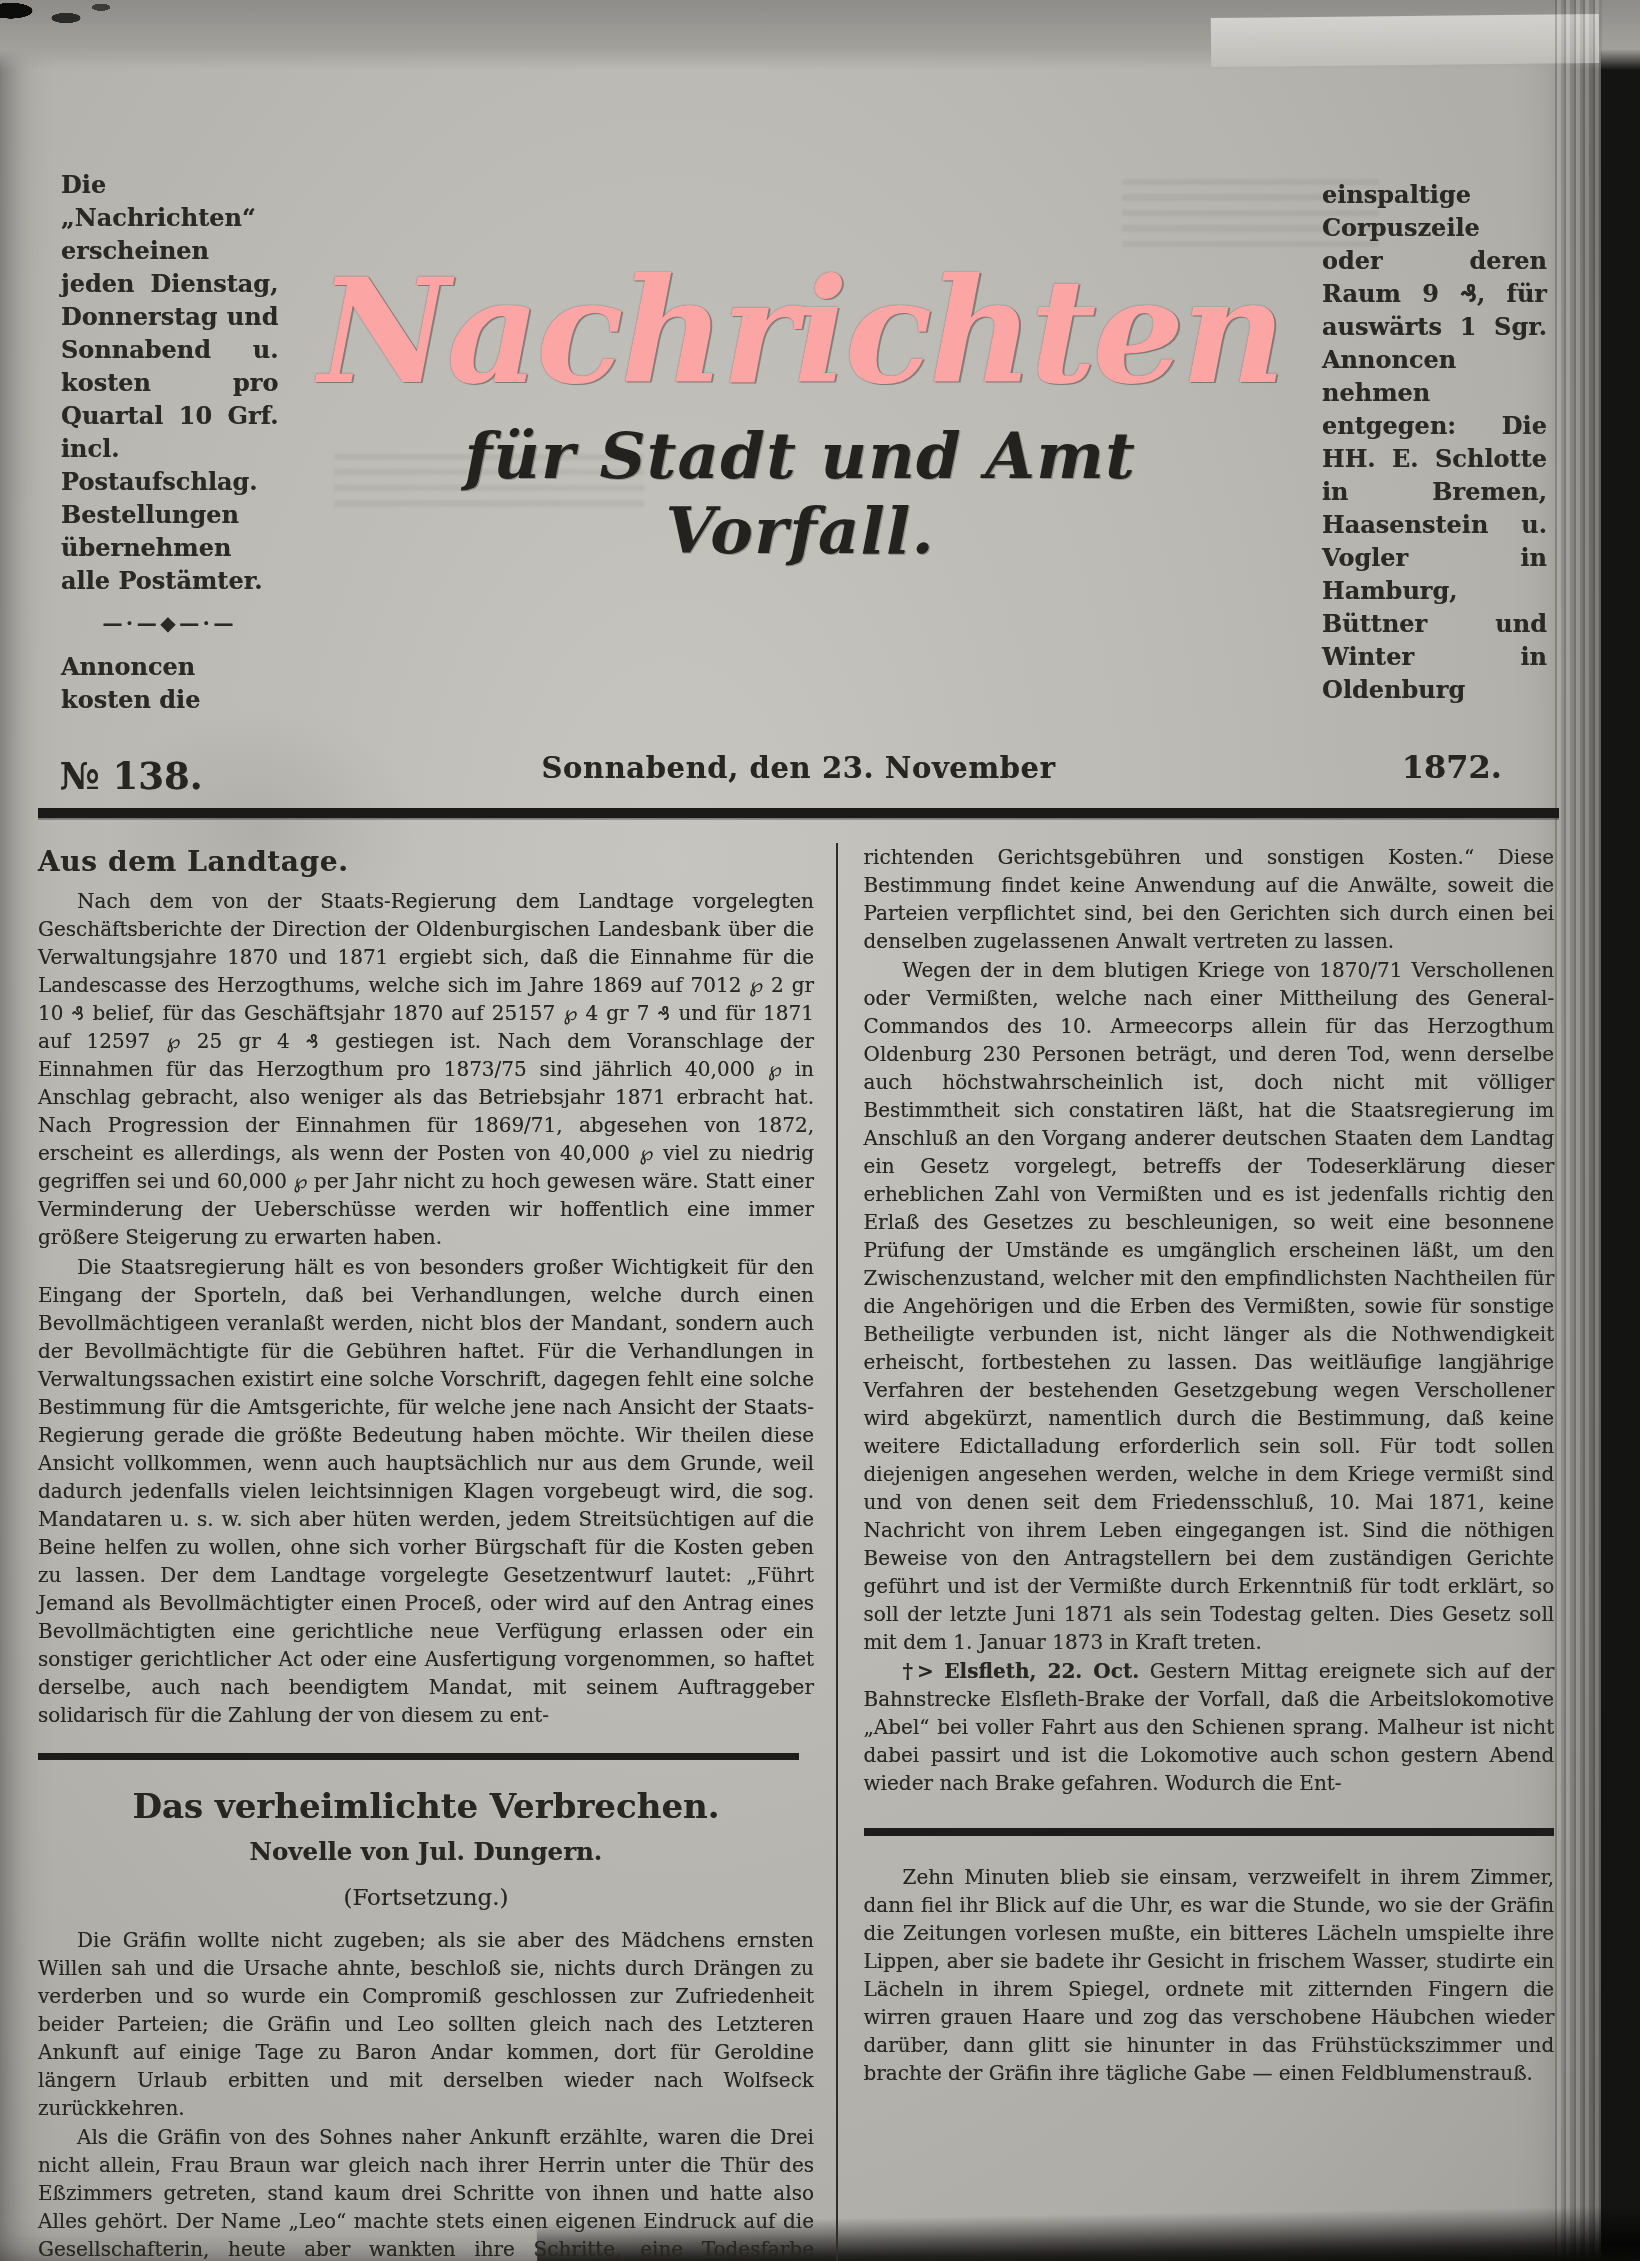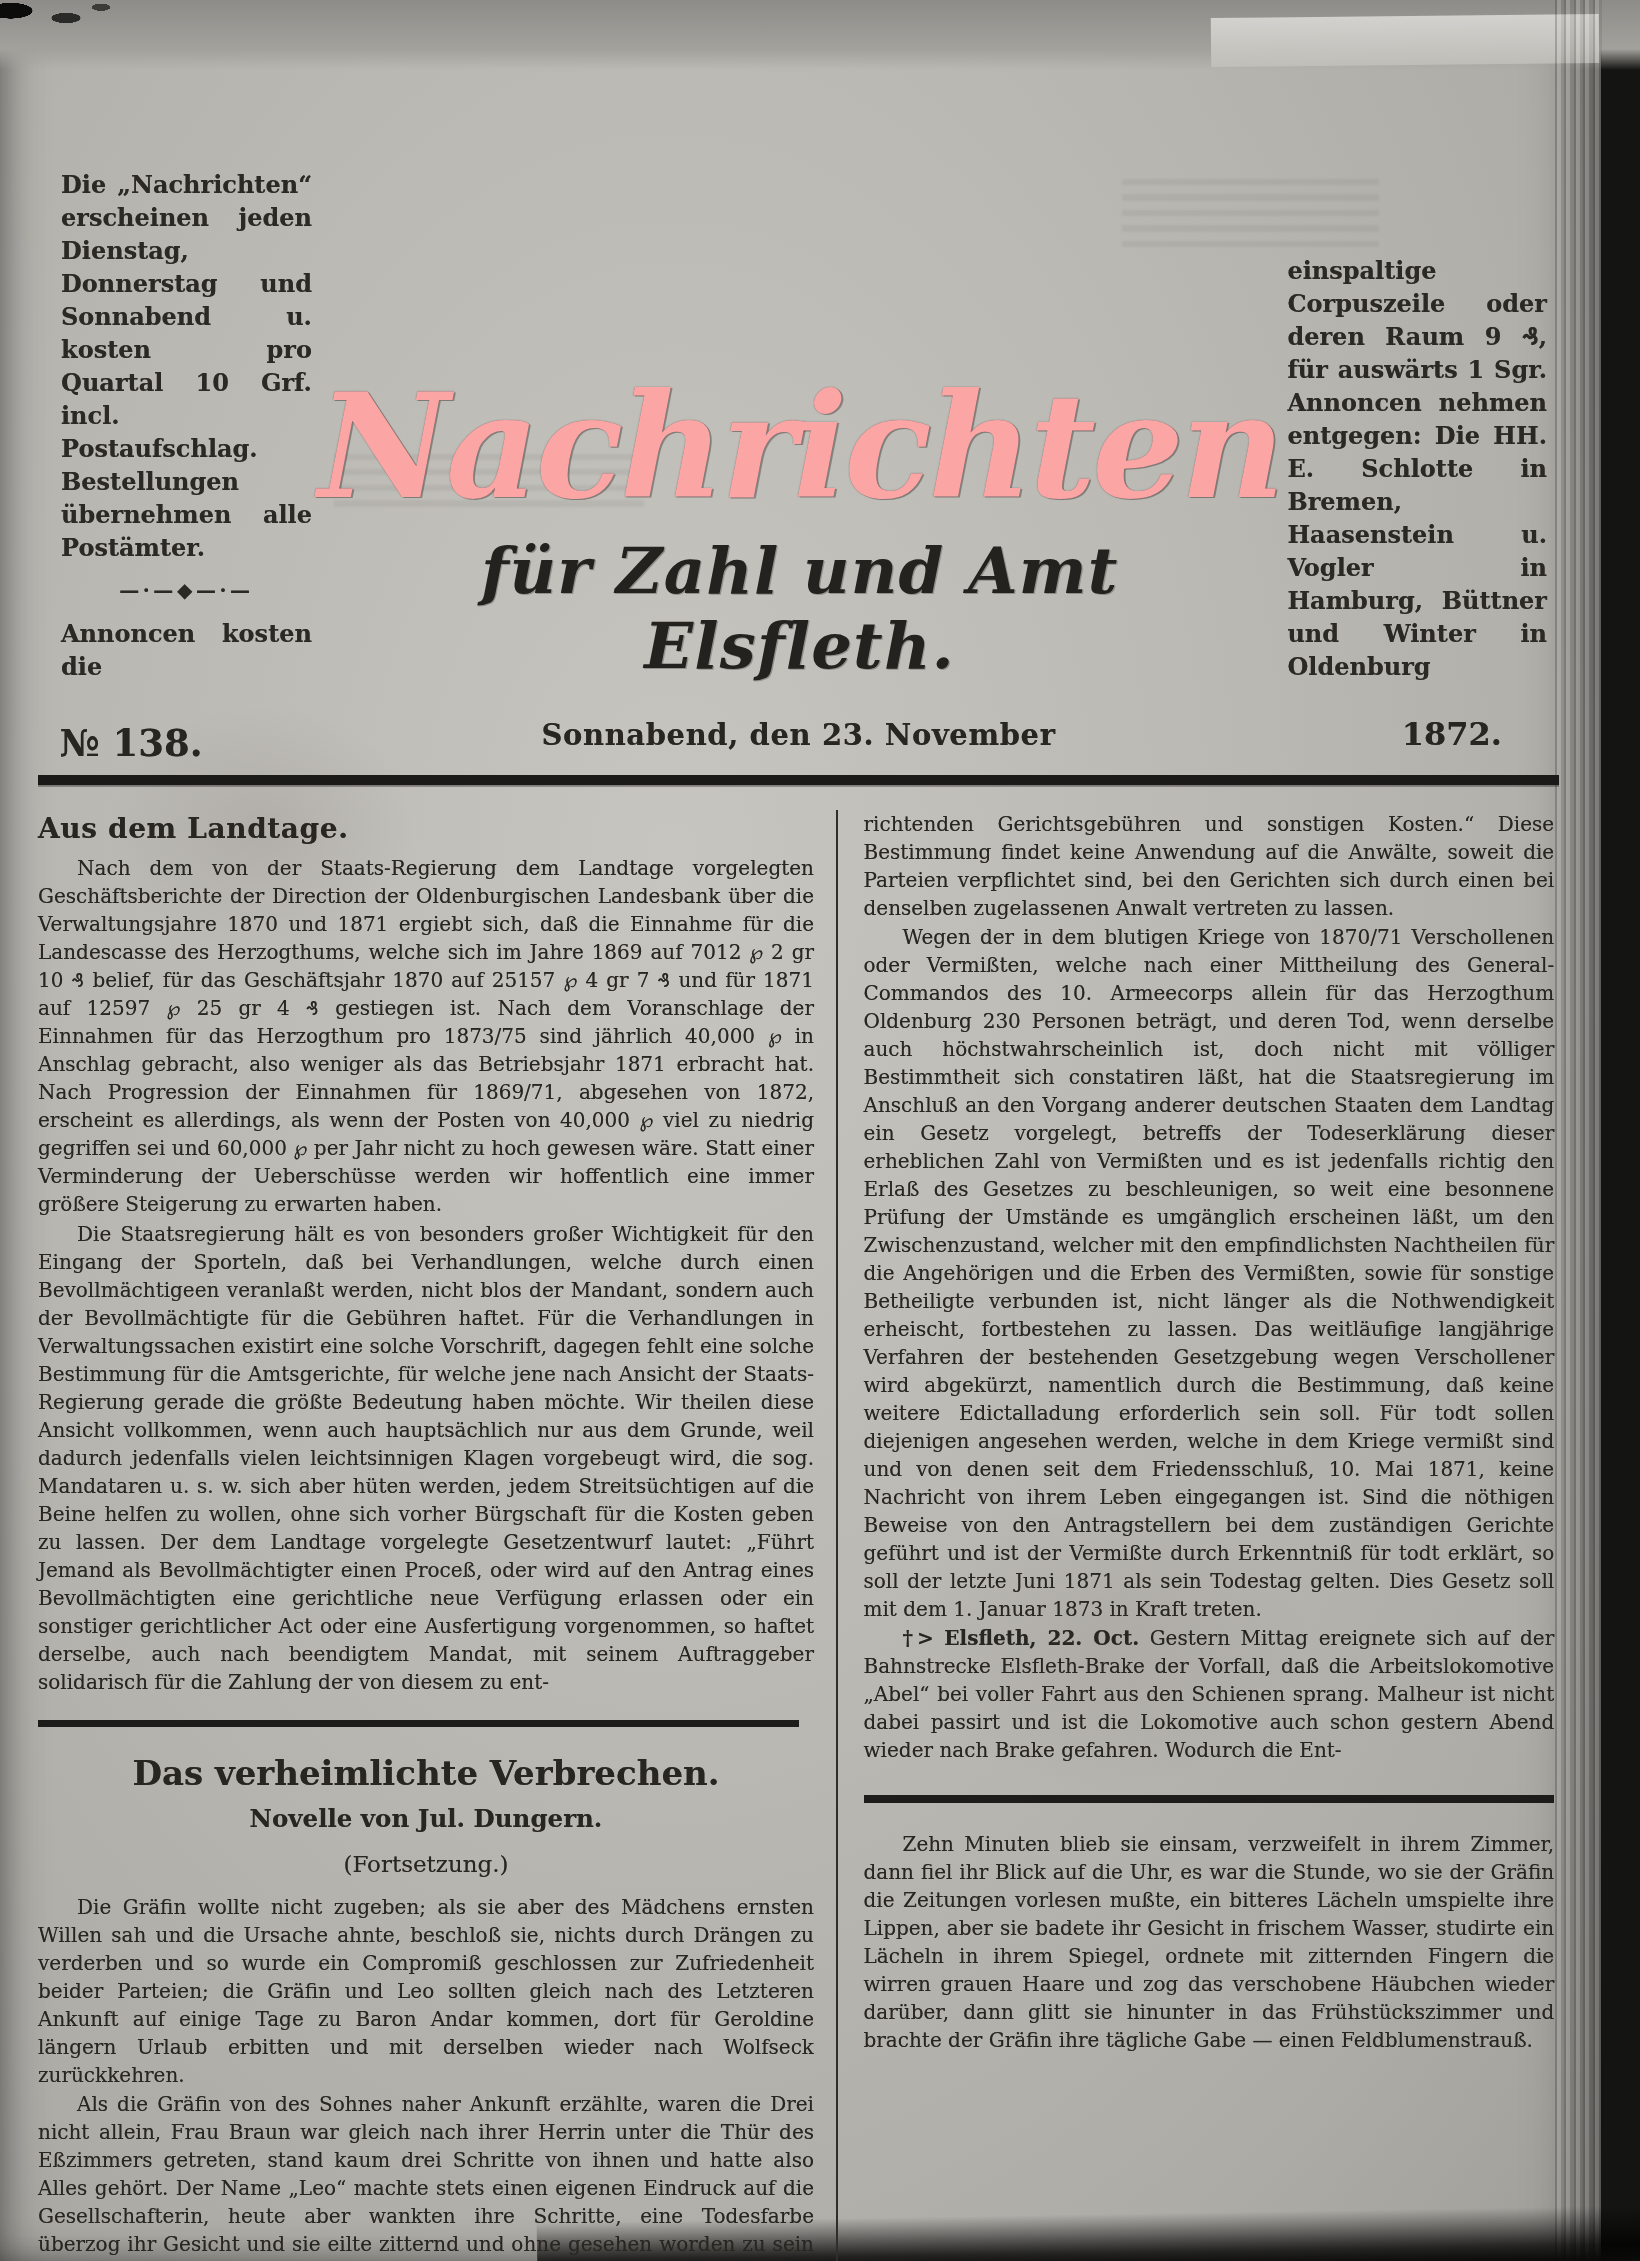--- a/index.html
+++ b/index.html
@@ -58,21 +58,21 @@
   .ghost.b{left:334px;top:454px;width:310px;height:54px;}
 
   
   .content{
     position:absolute;left:38px;top:72px;width:1521px;
     color:#282620;
   }
   .ink{ text-shadow:0 0 0.6px rgba(42,40,35,.55); }
 
   
-  .masthead{display:flex;align-items:flex-end;padding-top:36px;}
+  .masthead{display:flex;align-items:center;padding-top:36px;gap:34px;}
   .notice{
     width:261px;font-size:24px;line-height:33px;text-align:justify;
     font-weight:bold;color:#2b2924;
   }
   .notice-left{margin-left:23px;padding-top:60px;}
   .notice-right{margin-right:12px;padding-top:60px;width:270px;}
   .ornament{
     text-align:center;font-size:20px;letter-spacing:3.6px;color:#2b2924;
     margin:9.5px 0 10.7px;
   }
@@ -132,21 +132,21 @@
 <div class="content ink">
 
   <div class="masthead">
     <div class="notice notice-left">
       <div>Die „Nachrichten“ erscheinen jeden Dienstag, Donnerstag und Sonnabend u. kosten pro Quartal 10 Grf. incl. Postaufschlag. Bestellungen übernehmen alle Postämter.</div>
       <div class="ornament">—·—◆—·—</div>
       <div>Annoncen kosten die</div>
     </div>
     <div class="title-block">
       <div class="paper-title">Nachrichten</div>
-      <div class="paper-subtitle">für Zahl und Amt Elsfleth.</div>
+      <div class="paper-subtitle">für Stadt und Amt Vorfall.</div>
     </div>
     <div class="notice notice-right">einspaltige Corpuszeile oder deren Raum 9 ₰, für auswärts 1 Sgr. Annoncen nehmen entgegen: Die HH. E. Schlotte in Bremen, Haasenstein u. Vogler in Hamburg, Büttner und Winter in Oldenburg</div>
   </div>
 
   <div class="dateline">
     <span class="issue-no">№ 138.</span>
     <span class="issue-date">Sonnabend, den 23. November</span>
     <span class="issue-year">1872.</span>
   </div>
   <div class="main-rule"></div>

